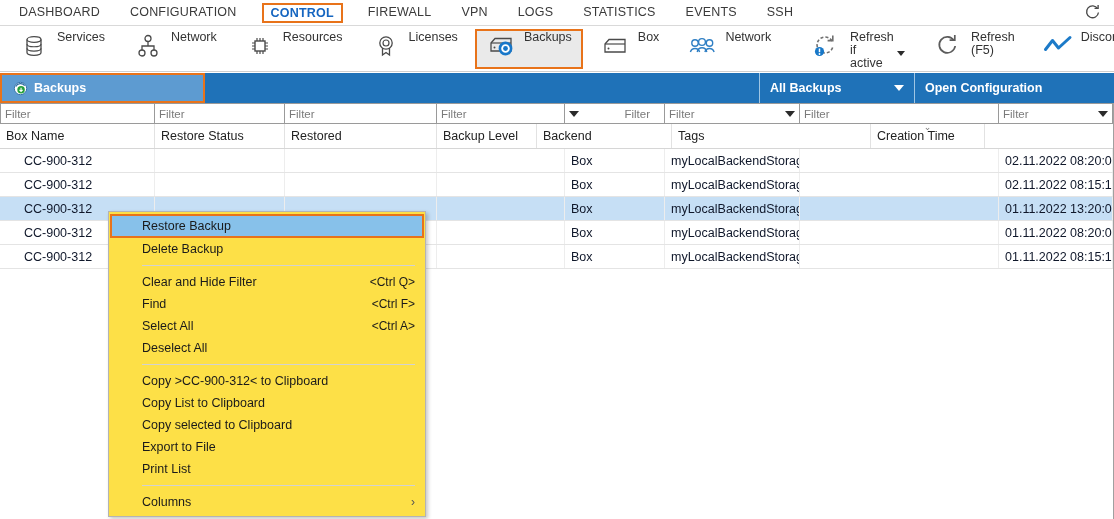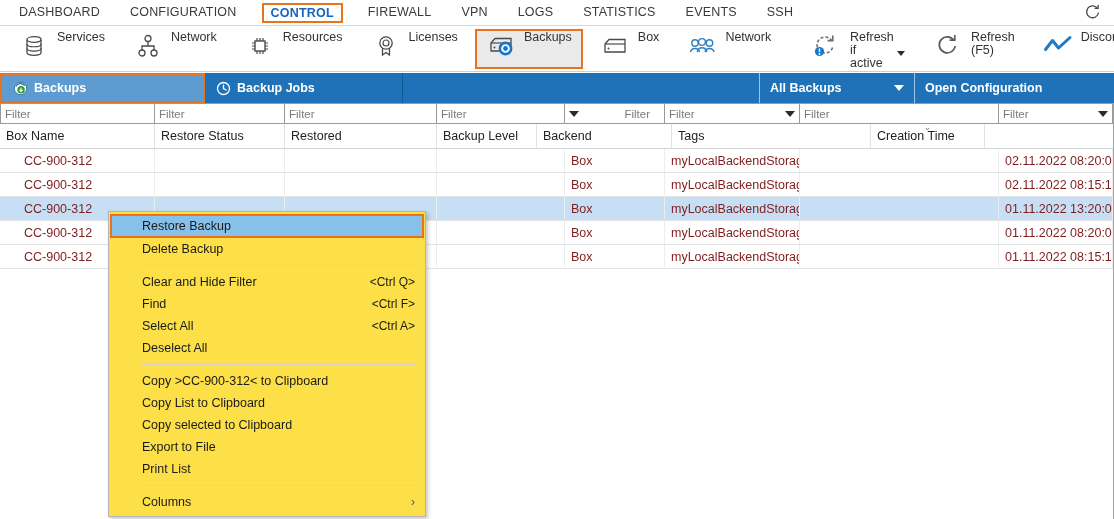--- a/index.html
+++ b/index.html
@@ -192,21 +192,21 @@
   }
 
   .row {
     display: flex; height: 24px;
     border-bottom: 1px solid #e4e4e4;
   }
   .row.sel { background: #c6dff5; }
   .cell {
     display: flex; align-items: center;
     font-size: 12.5px;
-    color: #7f1d1d;
+    color: #0f172a;
     padding: 0 4px 0 6px;
     border-right: 1px solid #ededed;
     overflow: hidden;
     white-space: nowrap;
     cursor: default;
   }
   .cell.indent { padding-left: 24px; }
 
   
   .c0 { width: 155px; }
@@ -409,29 +409,20 @@
         <svg width="15" height="15" viewBox="0 0 16 16">
           <circle cx="8" cy="8" r="6.6" fill="#ffffff" stroke="#2f6ea5" stroke-width="1"></circle>
           <path d="M3 6 a5.5 5.5 0 0 1 9.5 -1" fill="none" stroke="#2f6ea5" stroke-width="1.3"></path>
           <circle cx="8.6" cy="9.4" r="4" fill="#27a03c"></circle>
           <path d="M8.6 7.2 L8.6 11 M6.9 9.5 L8.6 11.2 L10.3 9.5" stroke="#ffffff" stroke-width="1.2" fill="none"></path>
         </svg>
       </span>
       <span>Backups</span>
     </div>
 
-    <div class="tab tab-w2">
-      <span class="tab-ico">
-        <svg width="15" height="15" viewBox="0 0 16 16">
-          <circle cx="8" cy="8" r="6.4" fill="none" stroke="#ffffff" stroke-width="1.4"></circle>
-          <path d="M8 4.2 L8 8.2 L10.8 9.6" stroke="#ffffff" stroke-width="1.4" fill="none" stroke-linecap="round"></path>
-        </svg>
-      </span>
-      <span>Backup Jobs</span>
-    </div>
 
     <div class="tab-filler"></div>
 
     <div class="tab-right tab-dd">
       <span>All Backups</span>
       <span class="dd-caret"></span>
     </div>
 
     <div class="tab-right tab-oc">
       <span>Open Configuration</span>

